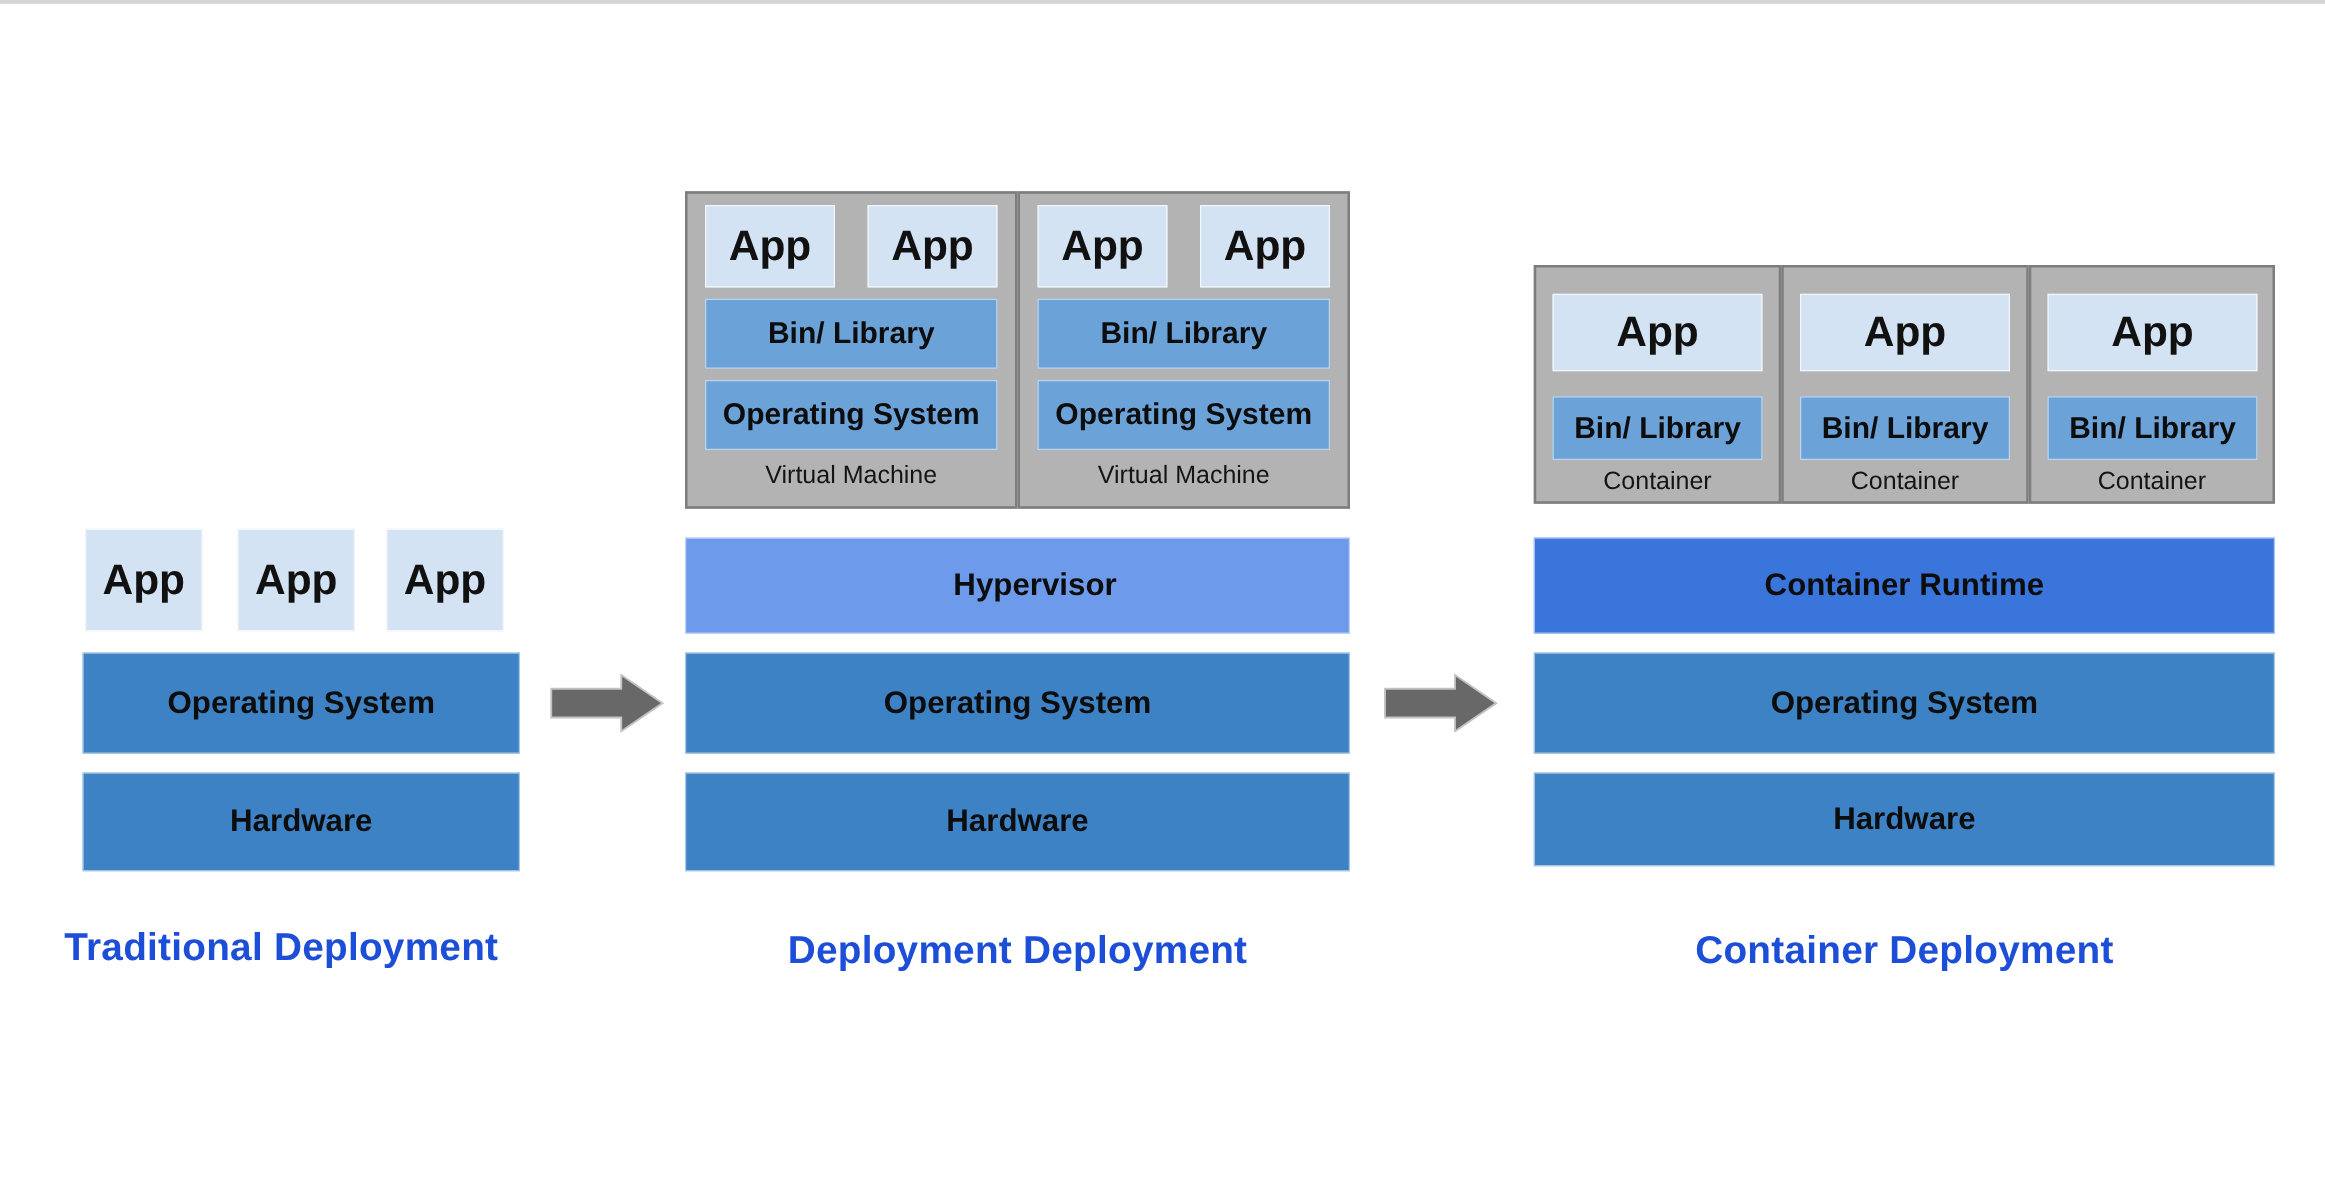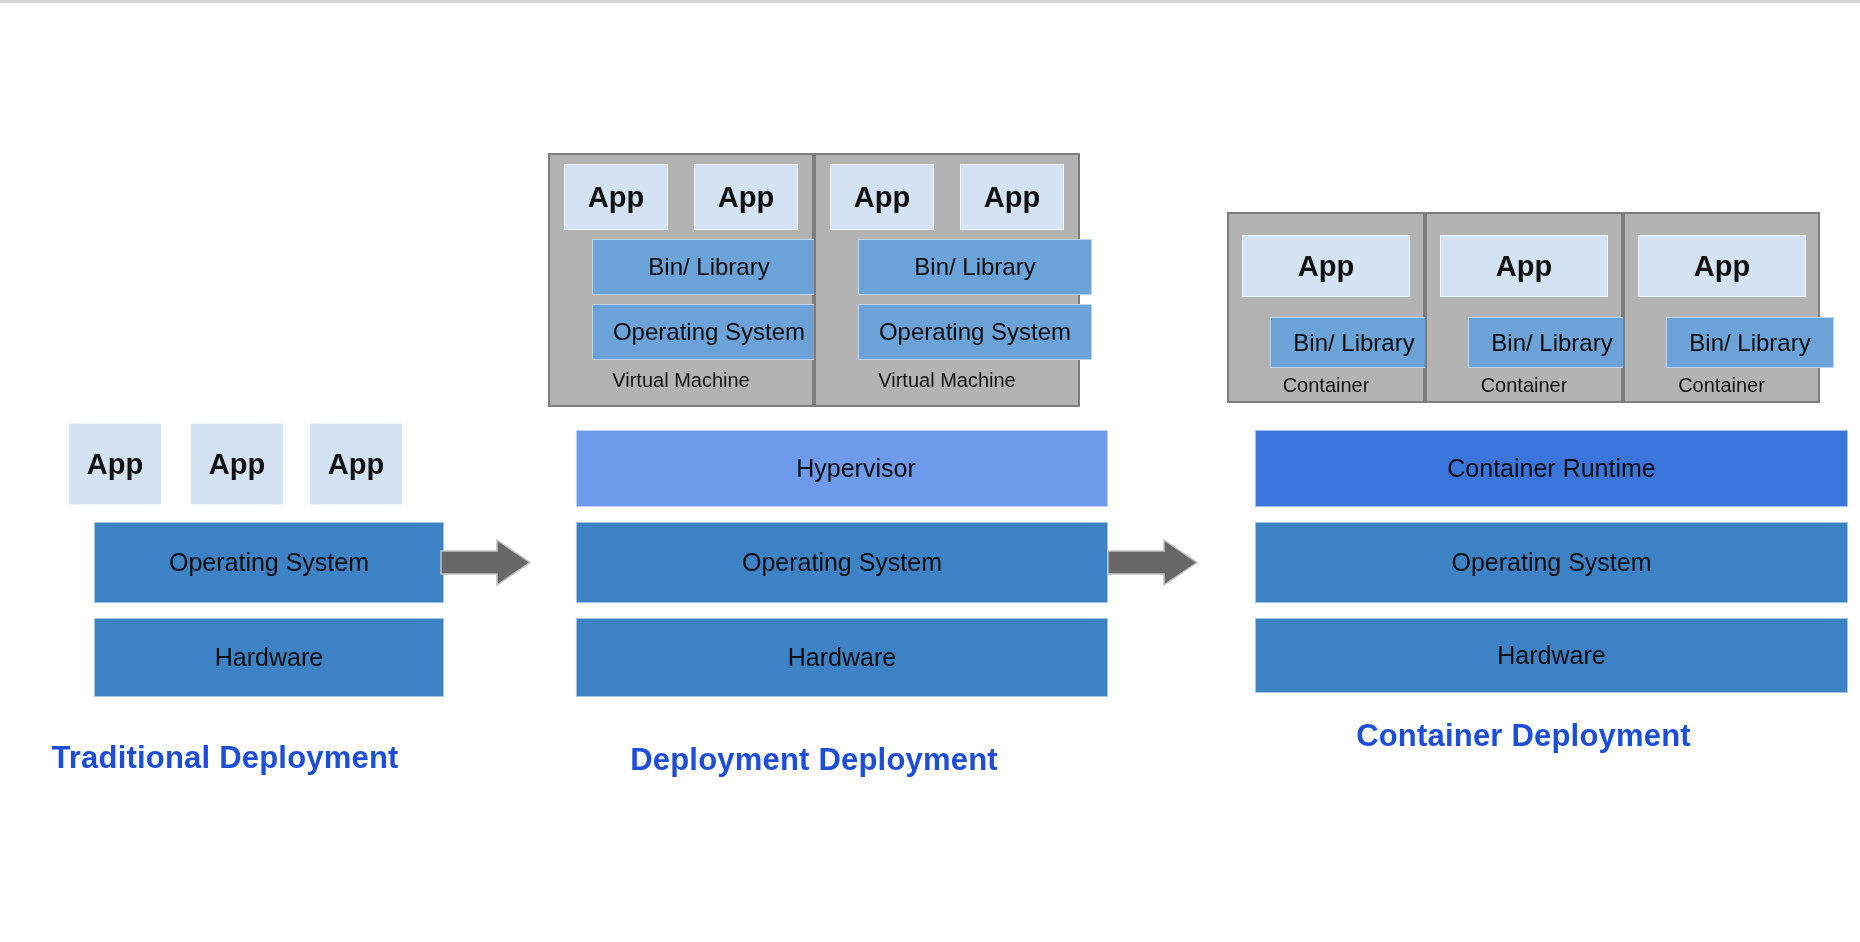--- a/index.html
+++ b/index.html
@@ -4,27 +4,27 @@
 <style>
   * { margin:0; padding:0; box-sizing:border-box; }
   html,body { background:#ffffff; }
   body { font-family:"Liberation Sans", sans-serif; color:#111; }
   .stage { position:relative; width:1860px; height:942px; background:#ffffff; overflow:hidden; }
   .abs { position:absolute; }
   .top-strip { position:absolute; top:0; left:0; width:100%; height:3px; background:#d4d4d4; }
 
   .bar {
     display:flex; align-items:center; justify-content:center;
-    font-weight:normal; color:#0d0d0d; text-align:right;margin-left:28px;
+    font-weight:bold; color:#0d0d0d; text-align:right;
   }
   .bar-steel   { background:#3d82c4; border:1px solid rgba(255,255,255,0.55); font-size:25px; }
   .bar-lsteel  { background:#6ba3d9; border:1px solid rgba(255,255,255,0.55); font-size:24px; }
   .bar-hyper   { background:#6d9aea; border:1px solid rgba(255,255,255,0.55); font-size:25px;padding-left:28px; }
   .bar-runtime { background:#3a75dc; border:1px solid rgba(255,255,255,0.55); font-size:25px; }
-  .app-box     { background:#d4e3f3; border:1px solid rgba(255,255,255,0.7); font-size:29px;
+  .app-box     { background:#d4e3f3; border:1px solid rgba(255,255,255,0.7); font-size:34px;
                  display:flex; align-items:center; justify-content:center; font-weight:bold; }
 
   .vm-box, .container-col {
     position:absolute; background:#b3b3b3; border:2px solid #7d7d7d;
   }
   .sub-label {
     position:absolute; left:0; width:100%; text-align:center;
     font-size:20px; font-weight:normal; color:#141414;
   }
   .section-title {
@@ -99,15 +99,15 @@
     <div class="container-col" style="left:1623px; top:212px; width:197px; height:191px;">
       <div class="app-box abs" style="left:13px; top:21px; width:168px; height:62px;">App</div>
       <div class="bar bar-lsteel abs" style="left:13px; top:103px; width:168px; height:51px;">Bin/ Library</div>
       <div class="sub-label" style="top:160px;">Container</div>
     </div>
 
     <div class="bar bar-runtime abs" style="left:1227px; top:430px; width:593px; height:77px;">Container Runtime</div>
     <div class="bar bar-steel abs" style="left:1227px; top:522px; width:593px; height:81px;">Operating System</div>
     <div class="bar bar-steel abs" style="left:1227px; top:618px; width:593px; height:75px;">Hardware</div>
 
-    <div class="section-title" style="left:1227px; top:718px; width:593px;">Container Deployment</div>
+    <div class="section-title" style="left:1227px; top:742px; width:593px;">Container Deployment</div>
   </section>
 </div>
 
 </body></html>

